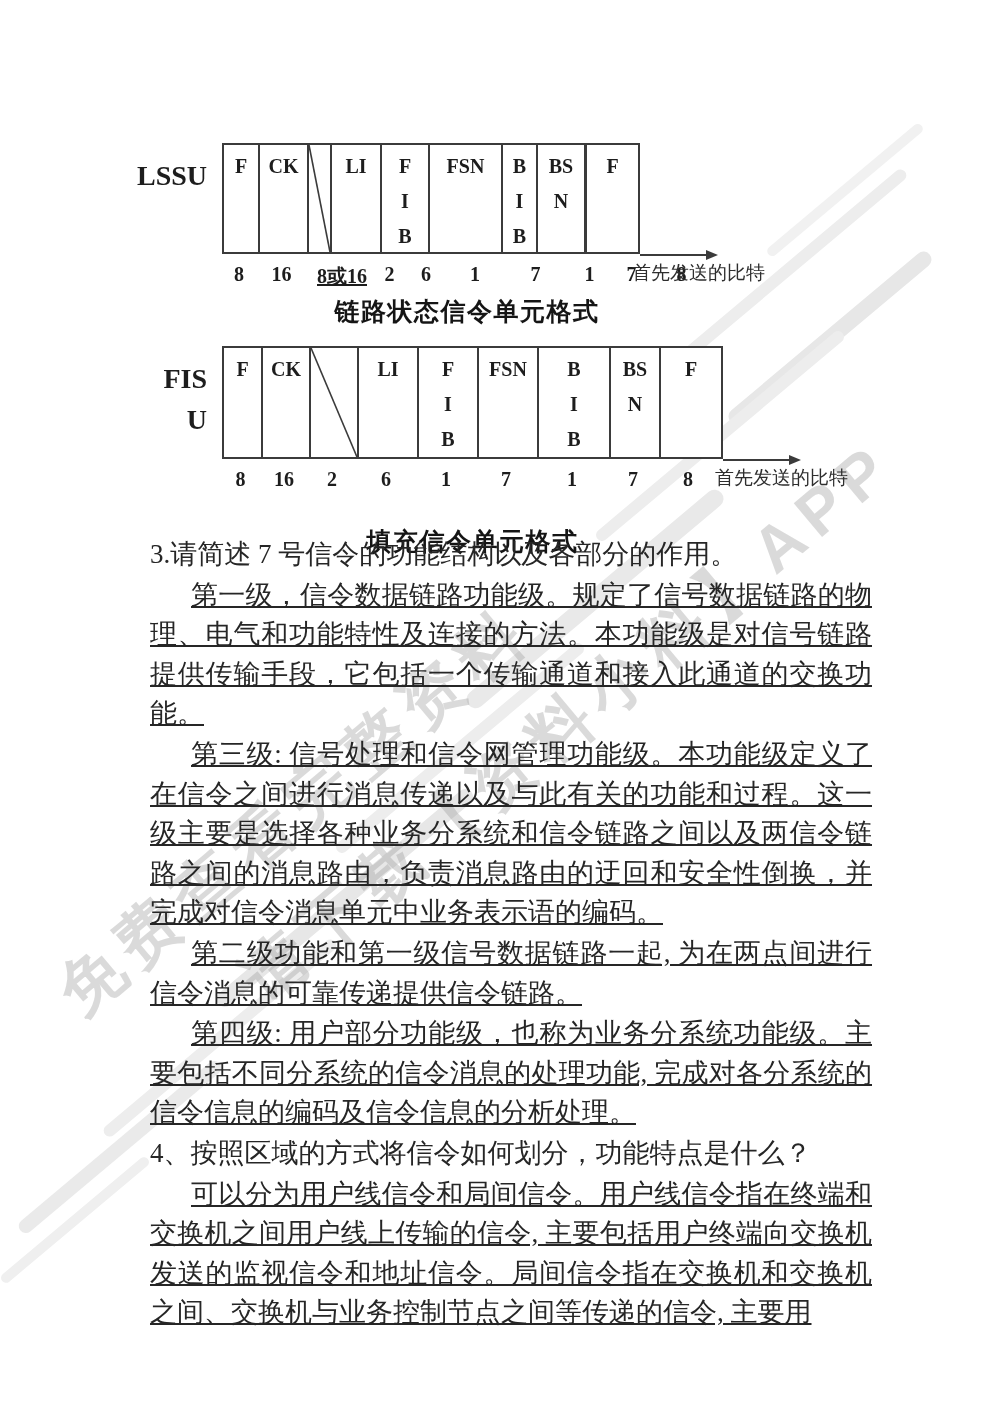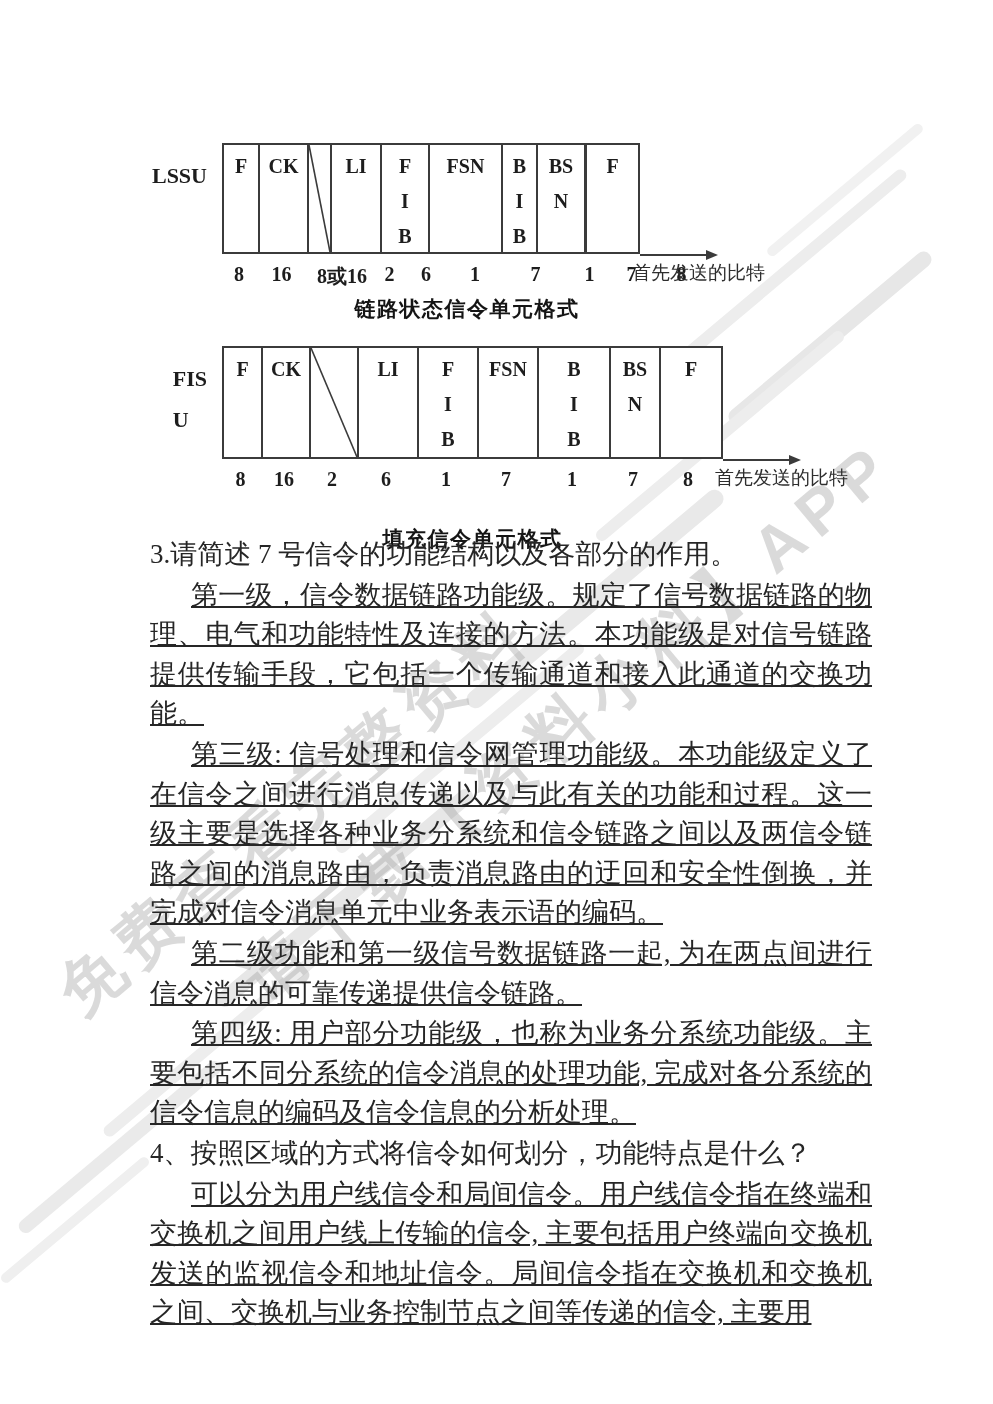--- a/index.html
+++ b/index.html
@@ -41,22 +41,22 @@
     font-weight:bold;
     pointer-events:none;
   }
   .wm-line{font-size:64px;letter-spacing:10px;line-height:108px;white-space:nowrap;}
   .wm-line.l2{margin-left:150px;}
 
   
   .diagram{position:absolute;z-index:2;}
   .dg-label{
     position:absolute;right:calc(100% + 15px);top:12px;
-    font-weight:bold;font-size:22px;line-height:41px;
-    white-space:pre-line;text-align:left;color:#1d1d1d;
+    font-weight:bold;font-size:28px;line-height:41px;
+    white-space:pre-line;text-align:right;color:#1d1d1d;
   }
   .dg-boxwrap{position:relative;display:inline-block;vertical-align:top;}
   .dg-box{
     display:flex;align-items:stretch;
     border:2px solid #3b3b3b;background:#fff;
   }
   .dg-cell{
     box-sizing:border-box;position:relative;
     border-right:2px solid #3b3b3b;
     text-align:center;padding-top:4px;
@@ -82,21 +82,21 @@
     white-space:nowrap;font-size:19px;color:#2e2e2e;
     font-family:"Liberation Sans","DejaVu Sans",sans-serif;
   }
   .dg-bits{
     display:flex;margin-top:9px;
     font-weight:bold;font-size:20px;color:#1d1d1d;height:27px;
   }
   .dg-bit{box-sizing:border-box;text-align:center;flex:none;border-right:2px solid transparent;}
   .dg-caption{
     margin-top:5px;text-align:center;
-    font-weight:bold;font-size:21px;letter-spacing:1.5px;color:#151515;
+    font-weight:bold;font-size:25px;letter-spacing:1.5px;color:#151515;
     font-family:"Liberation Sans","DejaVu Sans",sans-serif;
   }
 
   
   .body-text{position:absolute;left:149px;top:534px;width:724px;z-index:2;}
   .para{
     margin:1px;font-size:27px;line-height:39.6px;
     text-align:justify;color:#262626;
   }
   .para.indent{text-indent:41px;text-decoration:underline;}
@@ -162,21 +162,21 @@
           </div>
         </div>
       <div class="dg-arrow">
         <span class="head"></span>
       </div>
       <div class="dg-arrow-label">首先发送的比特</div>
     </div>
     <div class="dg-bits" style="width: 486px;">
         <span class="dg-bit" style="width: 36px;">8</span>
         <span class="dg-bit" style="width: 49px;">16</span>
-        <span class="dg-bit" style="width: 72px;">8或16</span>
+        <span class="dg-bit" style="width: 72px; text-decoration: underline;">8或16</span>
         <span class="dg-bit" style="width: 23px;">2</span>
         <span class="dg-bit" style="width: 50px;">6</span>
         <span class="dg-bit" style="width: 48px;">1</span>
         <span class="dg-bit" style="width: 73px;">7</span>
         <span class="dg-bit" style="width: 35px;">1</span>
         <span class="dg-bit" style="width: 49px;">7</span>
         <span class="dg-bit" style="width: 51px;">8</span>
       </div>
     <div class="dg-caption" style="width: 490px;">链路状态信令单元格式</div>
   </div>

